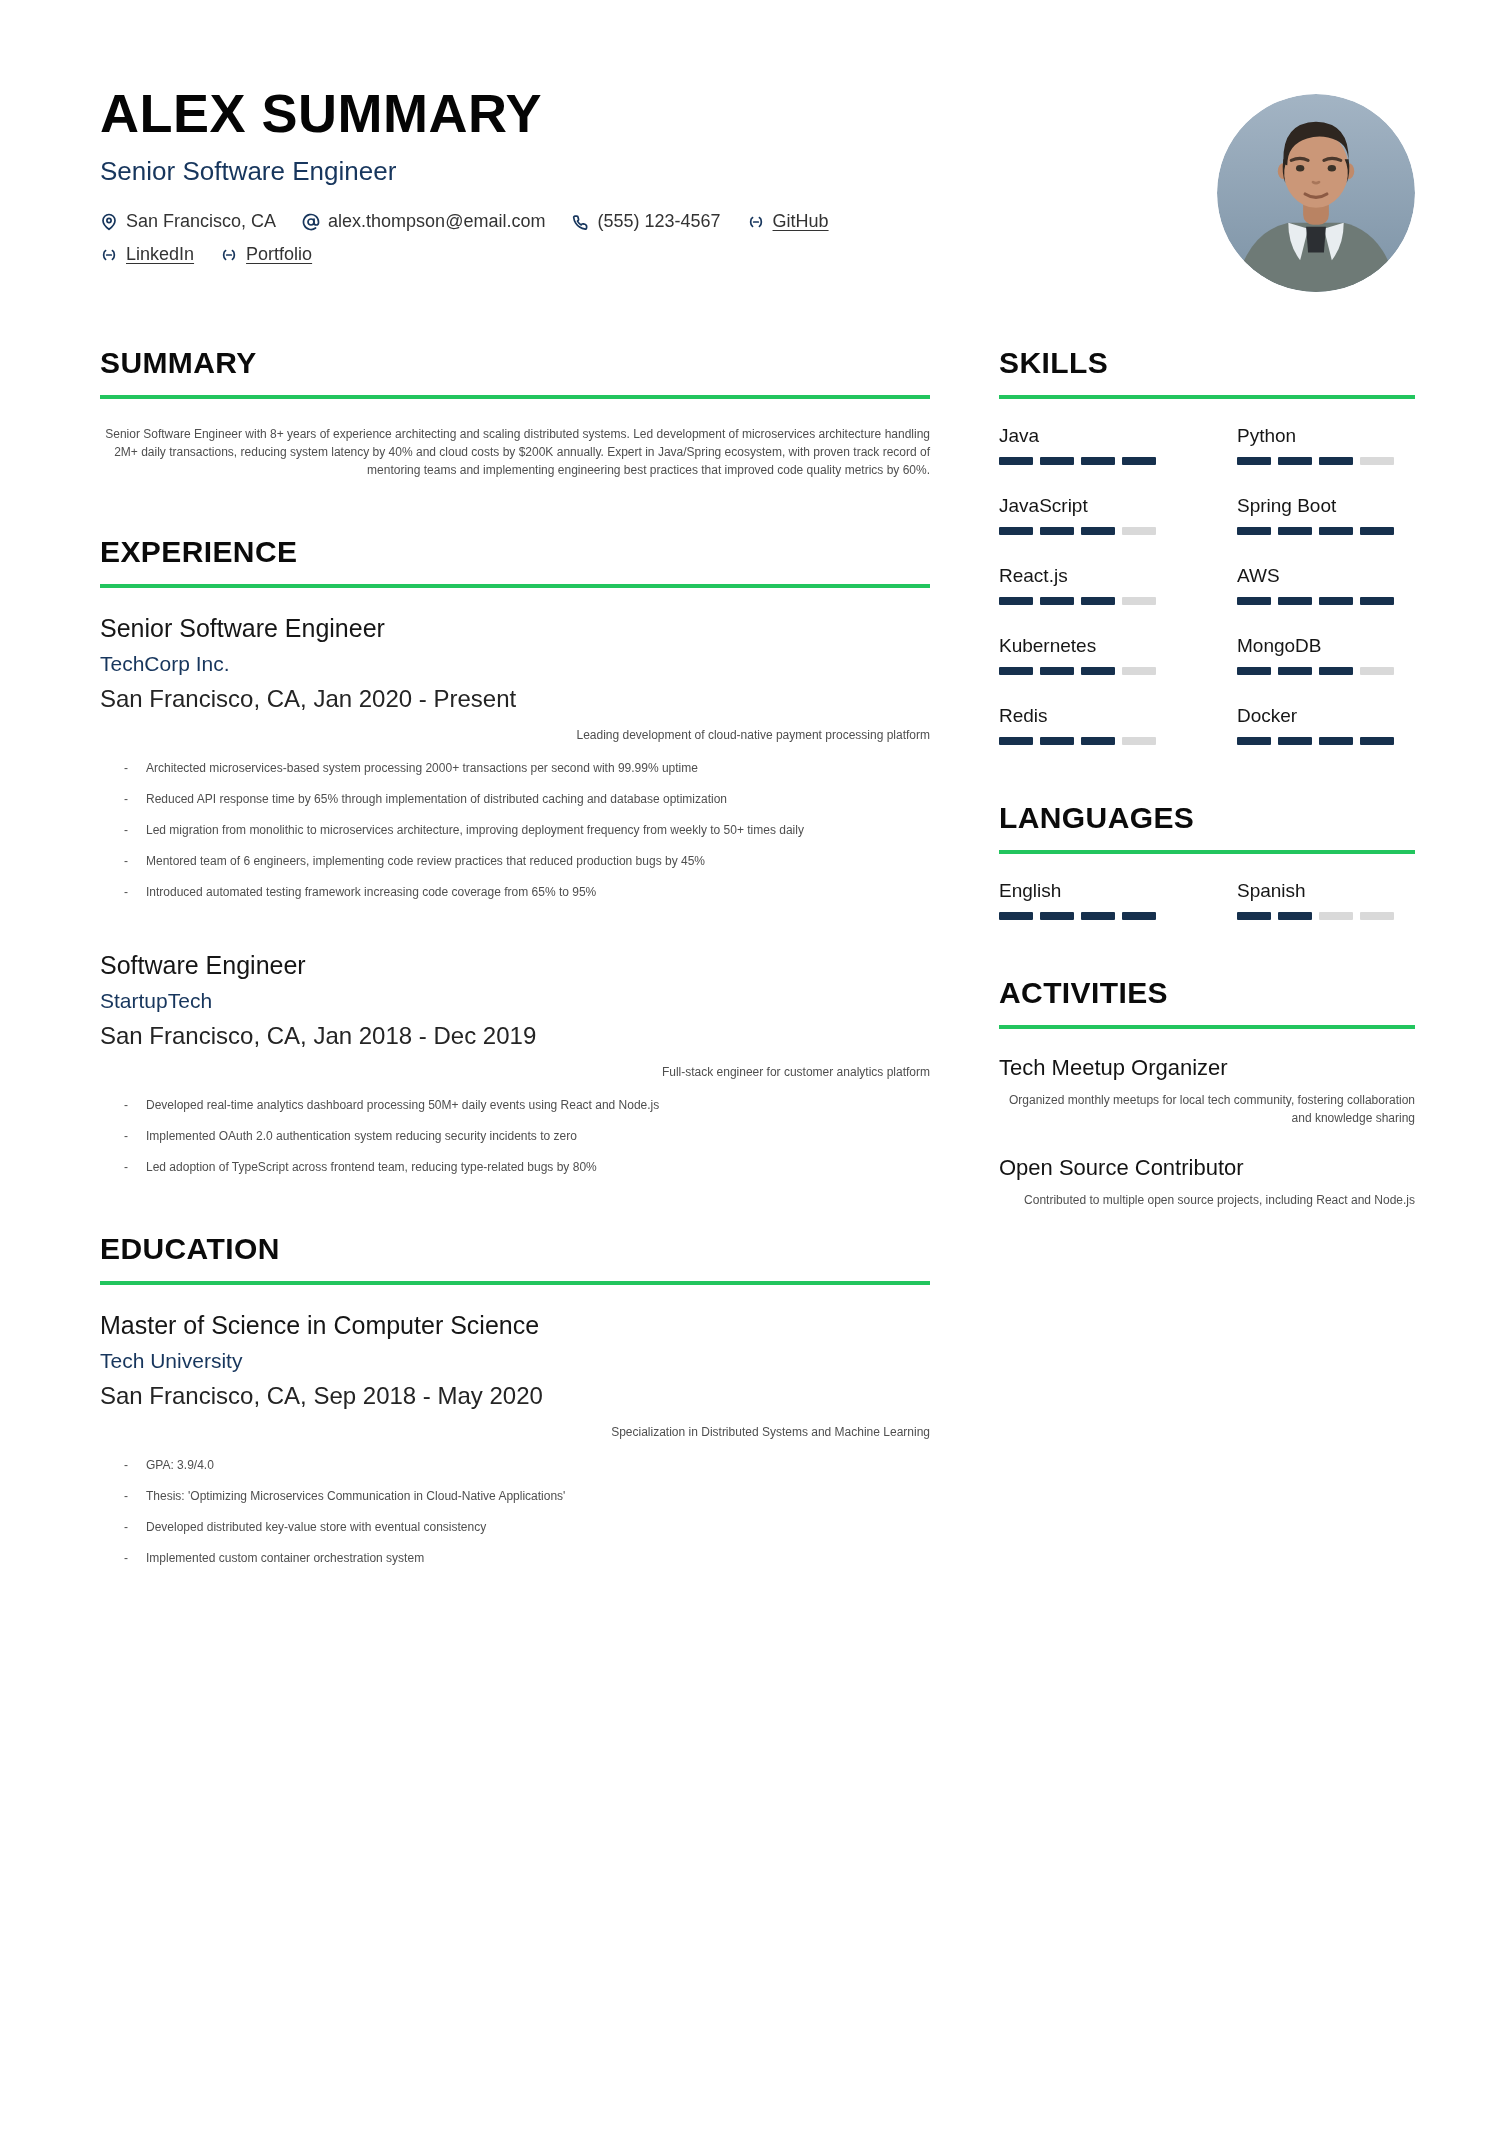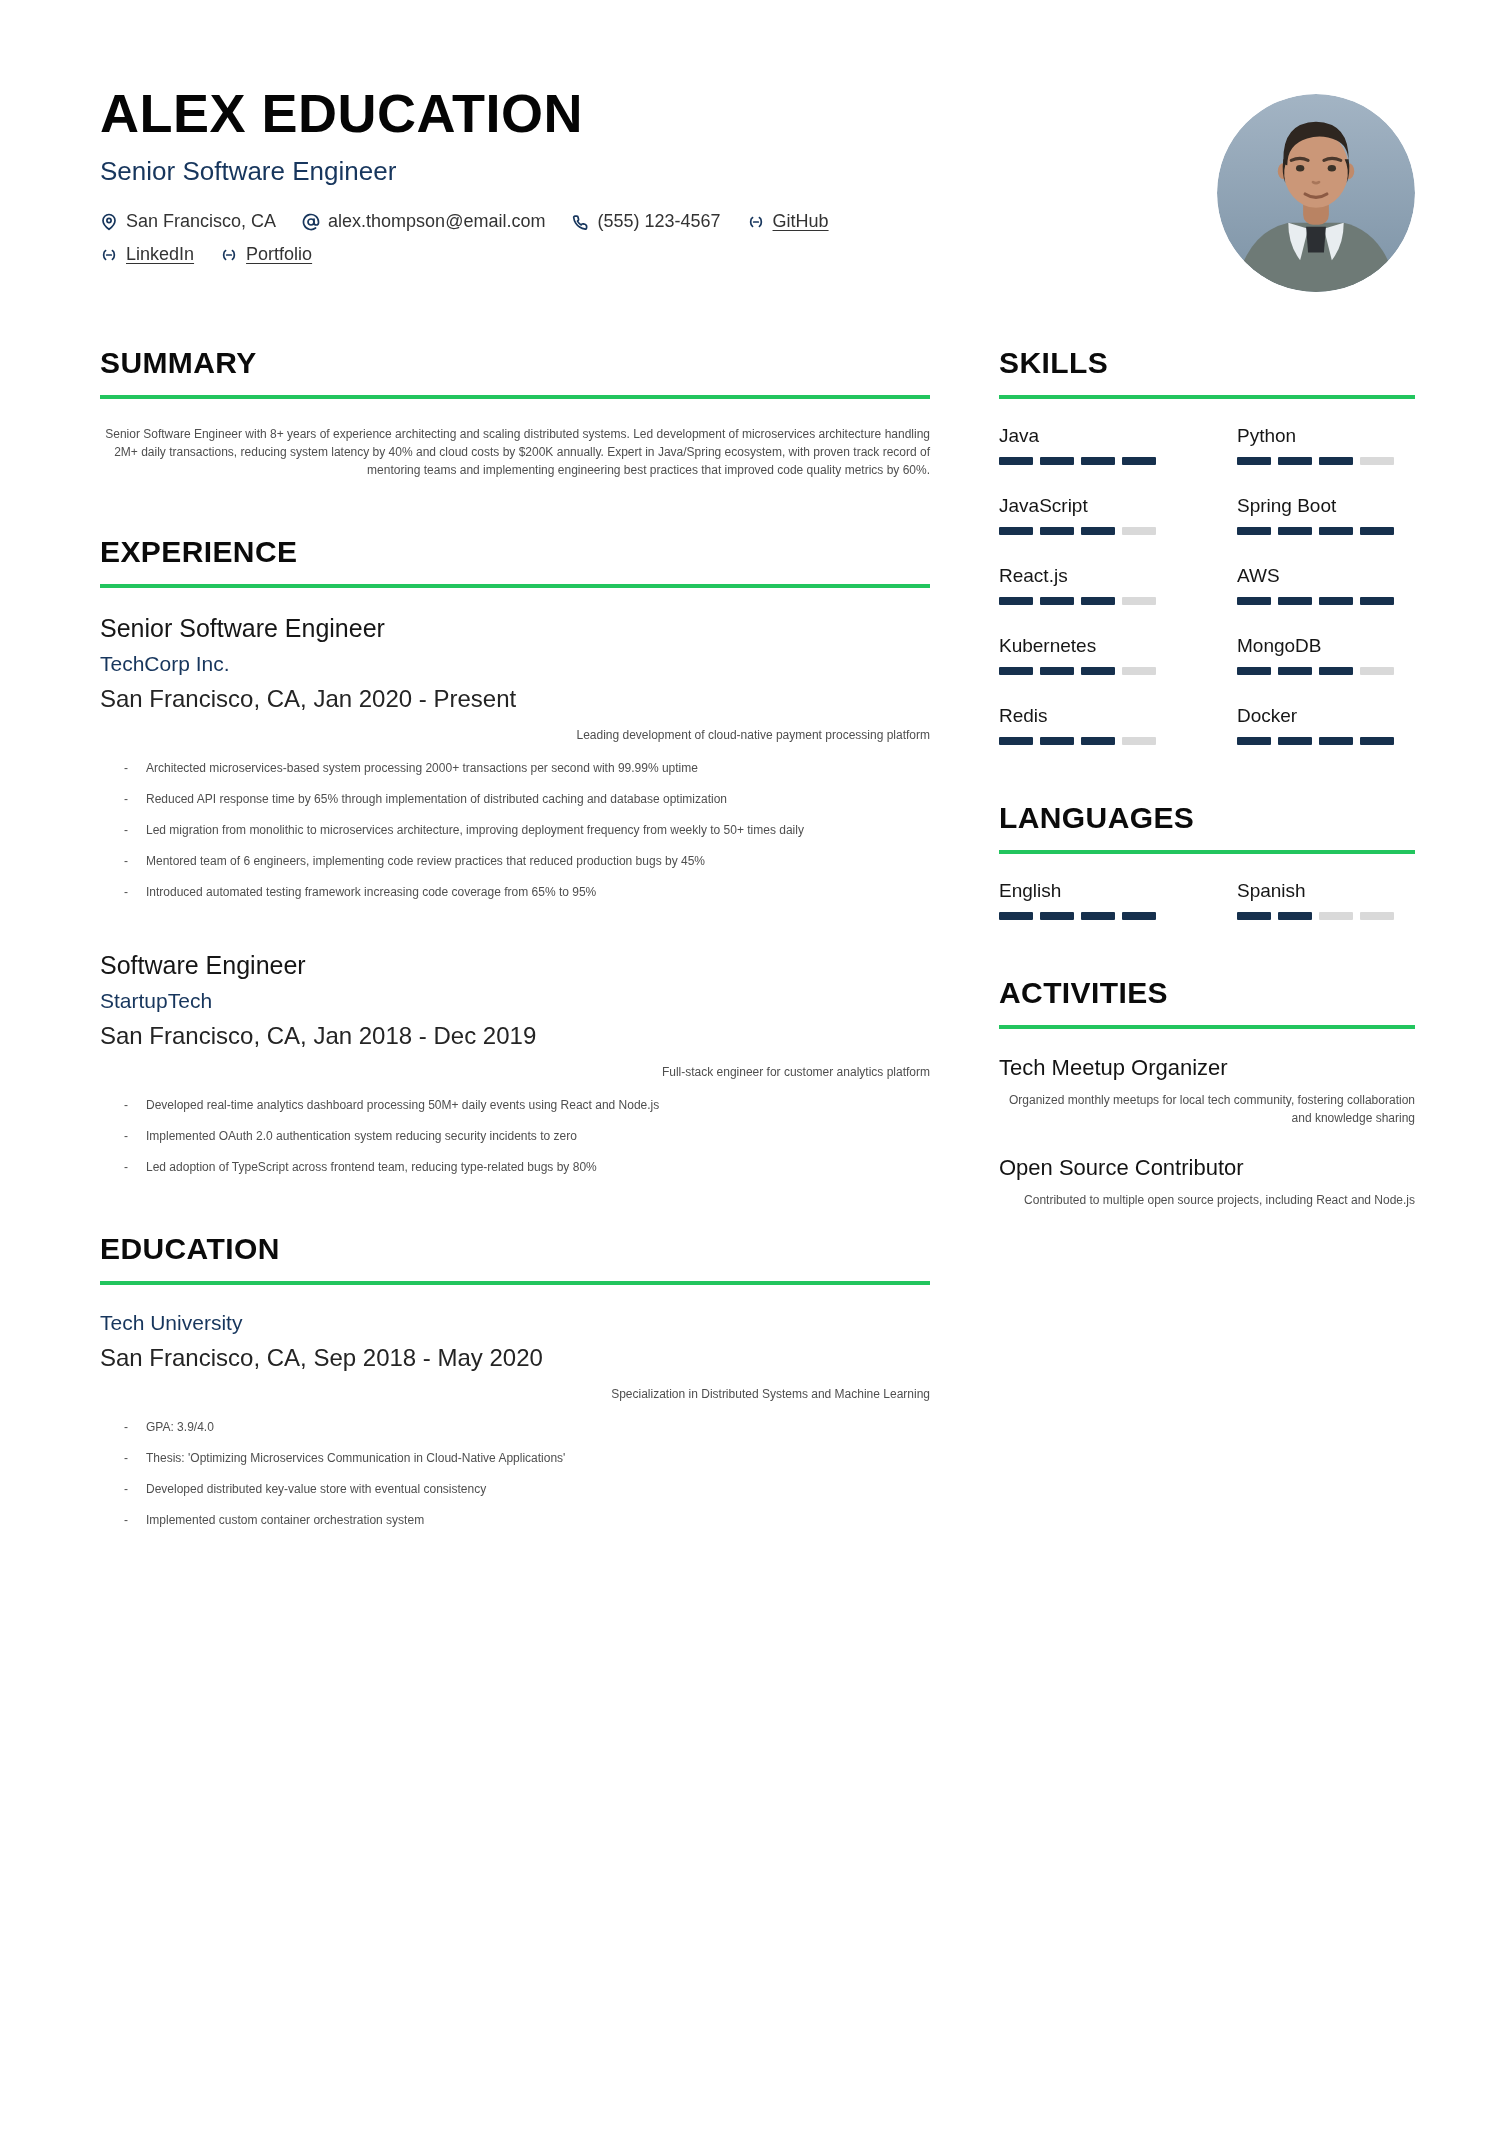--- a/index.html
+++ b/index.html
@@ -70,21 +70,21 @@
   .activity:last-child{margin-bottom:0;}
   .activity h3{font-size:22px;font-weight:400;color:#141414;margin:0 0 10px 0;}
 </style>
 </head>
 <body>
 
 <div class="page">
 
   <header>
     <div class="header-left">
-      <h1>ALEX EDUCATION</h1>
+      <h1>ALEX SUMMARY</h1>
       <div class="header-title">Senior Software Engineer</div>
 
       <div class="contact">
         <div class="contact-row">
           <span class="ci">
             <svg width="18" height="18" viewBox="0 0 18 18" fill="none" stroke="#17365d" stroke-width="1.7" stroke-linecap="round" stroke-linejoin="round">
               <path d="M15 7.5c0 4.4-6 8.8-6 8.8S3 11.9 3 7.5a6 6 0 0 1 12 0z"></path>
               <circle cx="9" cy="7.5" r="2.1"></circle>
             </svg>
             <span>San Francisco, CA</span>
@@ -202,20 +202,21 @@
             <li>Developed real-time analytics dashboard processing 50M+ daily events using React and Node.js</li>
             <li>Implemented OAuth 2.0 authentication system reducing security incidents to zero</li>
             <li>Led adoption of TypeScript across frontend team, reducing type-related bugs by 80%</li>
           </ul>
         </article>
       </section>
 
       <section>
         <h2>EDUCATION</h2>
         <article class="job">
+          <h3 class="job-title">Master of Science in Computer Science</h3>
           <div class="company">Tech University</div>
           <div class="meta">San Francisco, CA, Sep 2018 - May 2020</div>
           <p class="body-gray lead">Specialization in Distributed Systems and Machine Learning</p>
           <ul class="bullets">
             <li>GPA: 3.9/4.0</li>
             <li>Thesis: 'Optimizing Microservices Communication in Cloud-Native Applications'</li>
             <li>Developed distributed key-value store with eventual consistency</li>
             <li>Implemented custom container orchestration system</li>
           </ul>
         </article>

